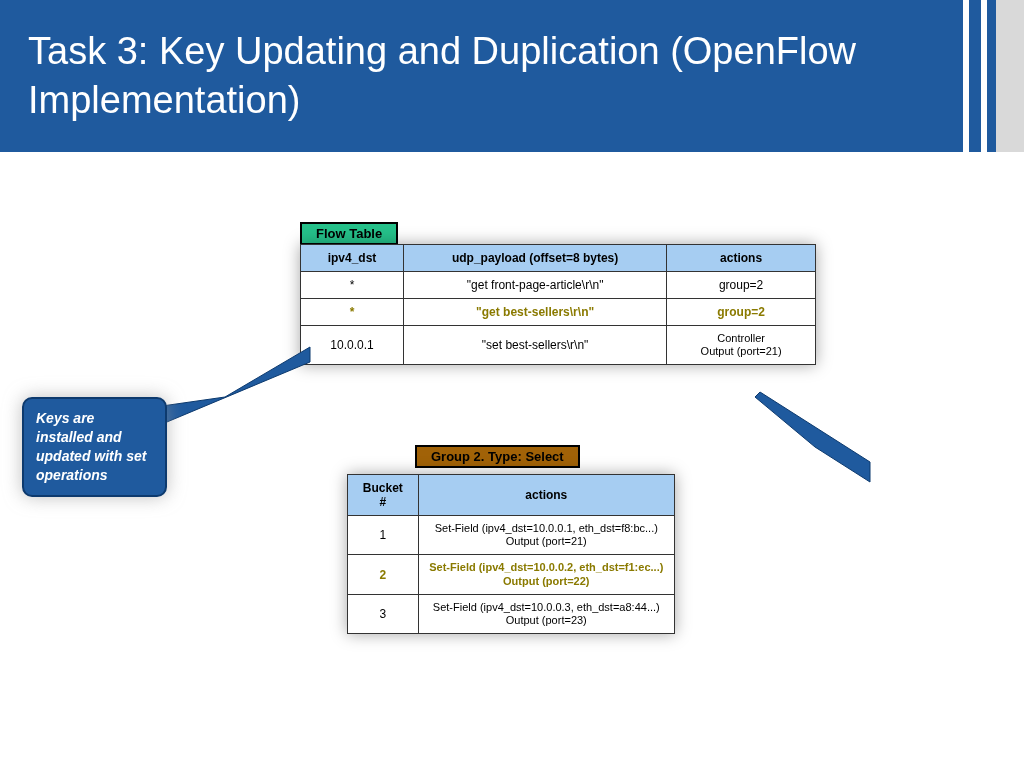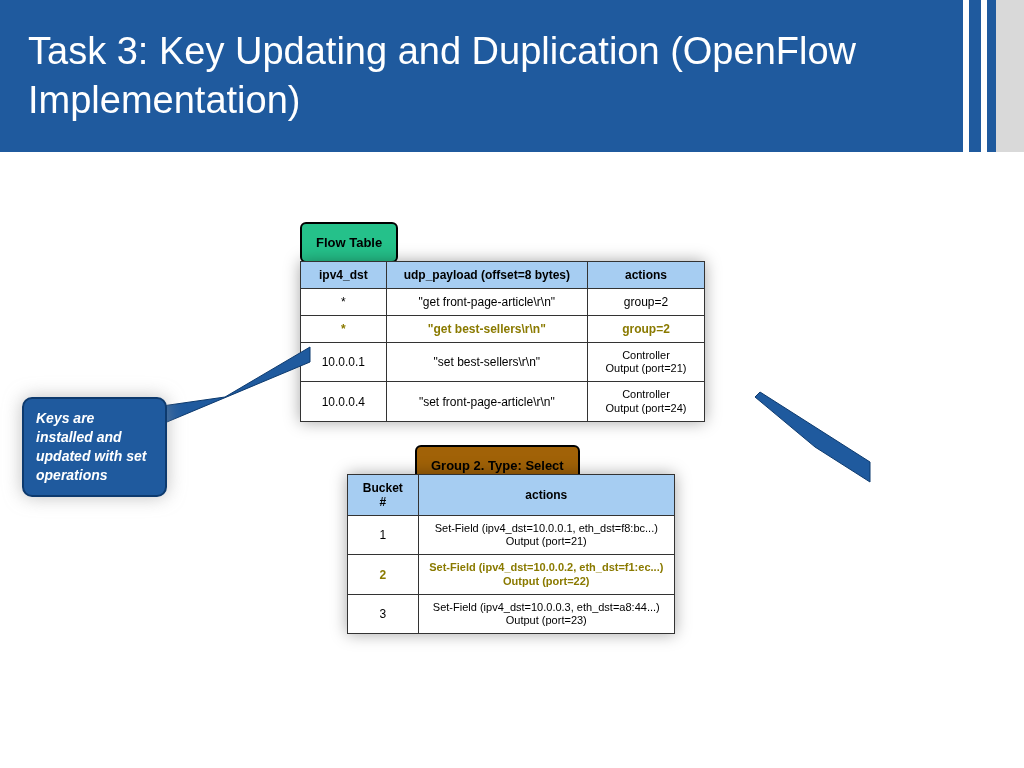--- a/index.html
+++ b/index.html
@@ -7,29 +7,29 @@
   .header { background: #1f5a9e; color: #fff; padding: 18px 28px; position: relative; height: 152px; display: flex; align-items: center; }
   .header h1 { font-size: 38px; font-weight: 400; line-height: 1.3; }
   .bars { position: absolute; right: 0; top: 0; height: 152px; display: flex; }
   .bars div { height: 100%; }
   .bar1 { width: 6px; background: #fff; margin-right: 3px; }
   .bar2 { width: 6px; background: #1f5a9e; margin-right: 3px; }
   .bar3 { width: 6px; background: #fff; margin-right: 3px; }
   .bar4 { width: 6px; background: #1f5a9e; margin-right: 0; }
   .graybar { width: 28px; background: #d9d9d9; }
   .content { position: relative; width: 100%; height: 616px; }
-  .badge { position: absolute; padding: 11px 14px; border: 2px solid #000; border-radius: 6px; font-weight: bold; font-size: 13px; }
+  .badge { position: absolute; padding: 2px 14px; border: 2px solid #000; border-radius: 0; font-weight: bold; font-size: 13px; }
   .badge-green { background: #25c18a; color: #000; }
   .badge-olive { background: #a16207; color: #000; }
   .flow-badge { top: 70px; left: 300px; }
   .group-badge { top: 293px; left: 415px; font-size: 13px; }
   table { border-collapse: collapse; font-size: 12px; background: #fff; box-shadow: 0 0 15px rgba(0,0,0,0.35); }
   th, td { border: 1px solid #333; padding: 6px 10px; text-align: center; }
   th { background: #a6cdf2; font-weight: bold; color: #000; }
-  .flow-table { position: absolute; top: 109px; left: 300px; width: 405px; }
+  .flow-table { position: absolute; top: 92px; left: 300px; width: 516px; }
   .flow-table th:nth-child(1) { width: 90px; }
   .flow-table th:nth-child(2) { width: 230px; }
   .flow-table th:nth-child(3) { width: 130px; }
   .group-table { position: absolute; top: 322px; left: 347px; width: 328px; }
   .group-table th:nth-child(1) { width: 75px; }
   .group-table th:nth-child(2) { width: 320px; }
   .hl { color: #8a7a00; font-weight: bold; }
   .callout { position: absolute; background: #1f5a9e; color: #fff; border: 2px solid #0d3a6e; border-radius: 10px; padding: 10px 12px; font-size: 14px; font-weight: bold; line-height: 1.35; box-shadow: 0 0 18px rgba(150,150,150,0.6); font-style: italic; }
   .callout-left { top: 245px; left: 22px; width: 145px; }
   .callout-right { top: 310px; left: 835px; width: 140px; }
@@ -71,25 +71,20 @@
         <tr>
           <td class="hl">*</td>
           <td class="hl">"get best-sellers\r\n"</td>
           <td class="hl">group=2</td>
         </tr>
         <tr>
           <td>10.0.0.1</td>
           <td>"set best-sellers\r\n"</td>
           <td class="ctrl-text">Controller<br>Output (port=21)</td>
         </tr>
-        <tr>
-          <td>10.0.0.4</td>
-          <td>"set front-page-article\r\n"</td>
-          <td class="ctrl-text">Controller<br>Output (port=24)</td>
-        </tr>
       </tbody>
   </table>
 
   <div class="badge badge-olive group-badge">Group 2. Type: Select</div>
 
   <table class="group-table">
     <thead>
         <tr>
       <th>Bucket #</th>
       <th>actions</th>

